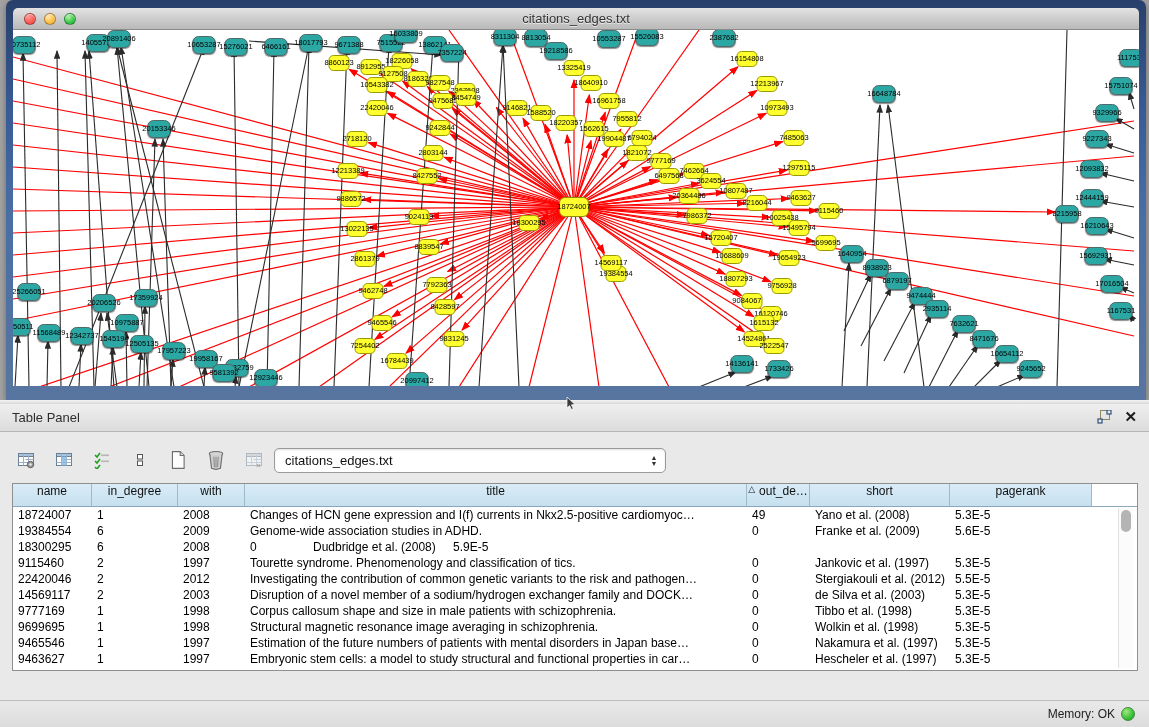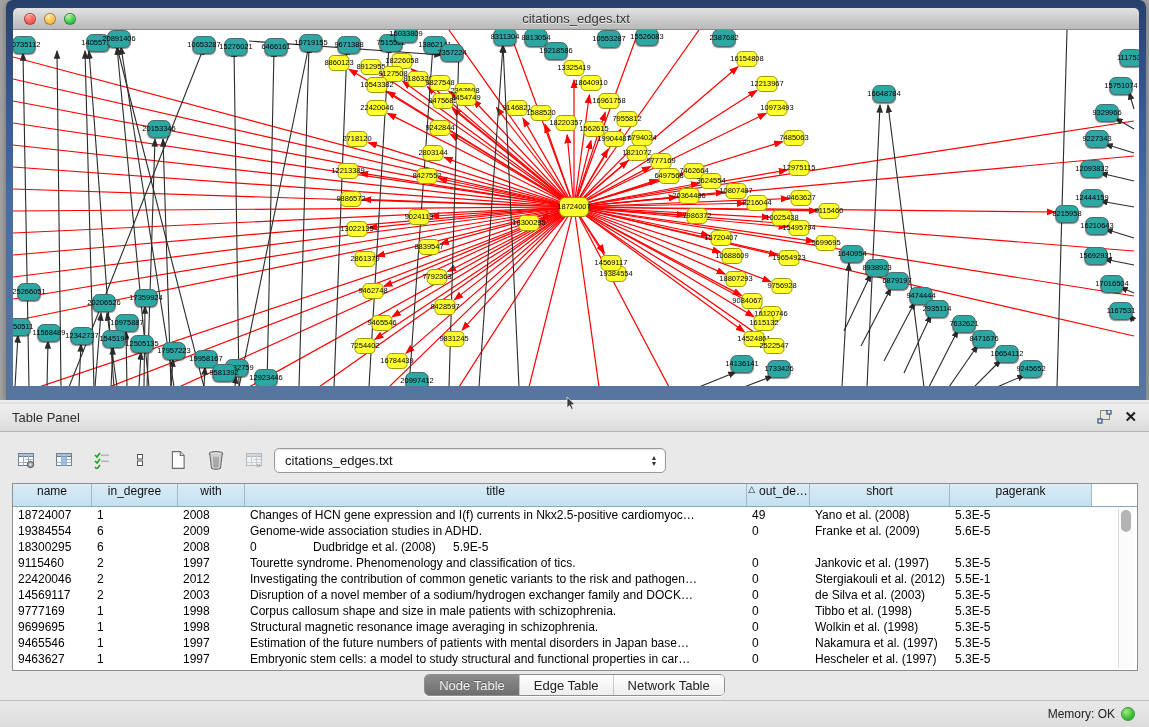--- a/index.html
+++ b/index.html
@@ -285,21 +285,21 @@
         <div class="node t" style="left: 191px; top: 15px;">
           <span class="nlabel">10653287</span>
         </div>
         <div class="node t" style="left: 223px; top: 17px;">
           <span class="nlabel">15276021</span>
         </div>
         <div class="node t" style="left: 263px; top: 17px;">
           <span class="nlabel">6466161</span>
         </div>
         <div class="node t" style="left: 298px; top: 13px;">
-          <span class="nlabel">10719155</span>
+          <span class="nlabel">18017793</span>
         </div>
         <div class="node t" style="left: 336px; top: 15px;">
           <span class="nlabel">9671388</span>
         </div>
         <div class="node t" style="left: 378px; top: 13px;">
           <span class="nlabel">7515522</span>
         </div>
         <div class="node t" style="left: 393px; top: 4px;">
           <span class="nlabel">16033809</span>
         </div>
@@ -632,21 +632,21 @@
         </div>
         <div class="node y" style="left: 344px; top: 199px;">
           <span class="nlabel">13022135</span>
         </div>
         <div class="node y" style="left: 416px; top: 217px;">
           <span class="nlabel">8839547</span>
         </div>
         <div class="node y" style="left: 352px; top: 229px;">
           <span class="nlabel">2861379</span>
         </div>
-        <div class="node y" style="left: 424px; top: 247px; border-radius: 6px;">
+        <div class="node y" style="left: 424px; top: 255px;">
           <span class="nlabel">7792363</span>
         </div>
         <div class="node y" style="left: 360px; top: 261px;">
           <span class="nlabel">9462748</span>
         </div>
         <div class="node y" style="left: 432px; top: 277px;">
           <span class="nlabel">8428597</span>
         </div>
         <div class="node y" style="left: 369px; top: 293px;">
           <span class="nlabel">9465546</span>
@@ -818,21 +818,21 @@
           <div class="td c5">Jankovic et al. (1997)</div>
           <div class="td c6">5.3E-5</div>
         </div>
         <div class="tr">
           <div class="td c0">22420046</div>
           <div class="td c1">2</div>
           <div class="td c2">2012</div>
           <div class="td c3">Investigating the contribution of common genetic variants to the risk and pathogen…</div>
           <div class="td c4">0</div>
           <div class="td c5">Stergiakouli et al. (2012)</div>
-          <div class="td c6">5.5E-1</div>
+          <div class="td c6">5.5E-5</div>
         </div>
         <div class="tr">
           <div class="td c0">14569117</div>
           <div class="td c1">2</div>
           <div class="td c2">2003</div>
           <div class="td c3">Disruption of a novel member of a sodium/hydrogen exchanger family and DOCK…</div>
           <div class="td c4">0</div>
           <div class="td c5">de Silva et al. (2003)</div>
           <div class="td c6">5.3E-5</div>
         </div>
@@ -871,27 +871,20 @@
           <div class="td c4">0</div>
           <div class="td c5">Hescheler et al. (1997)</div>
           <div class="td c6">5.3E-5</div>
         </div>
       </div>
     <div class="vscroll">
       <div class="vthumb"></div>
     </div>
   </div>
 
-  <div class="tabbar">
-    <div class="segmented" id="segmented">
-        <div class="seg sel">Node Table</div>
-        <div class="seg">Edge Table</div>
-        <div class="seg">Network Table</div>
-      </div>
-  </div>
 </div>
 
 <div class="statusbar">
   <div class="mem">
     <div class="mem-label">Memory: OK</div>
     <div class="mem-dot"></div>
   </div>
 </div>
 
 </body></html>

